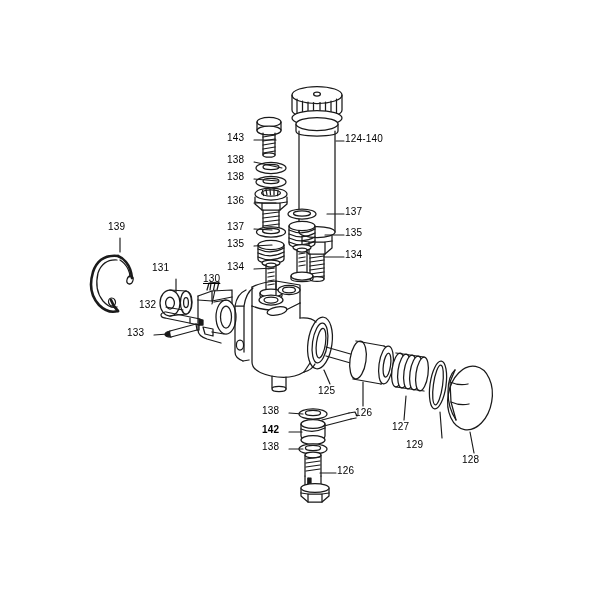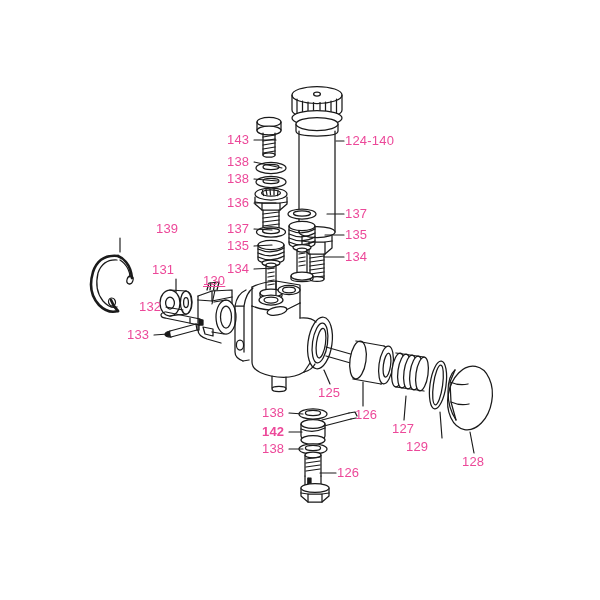--- a/index.html
+++ b/index.html
@@ -21,23 +21,23 @@
   #diagram-svg {
     position: absolute;
     left: 0;
     top: 0;
     width: 600px;
     height: 600px;
   }
   .callout-label {
     position: absolute;
     font-family: "Liberation Sans", sans-serif;
-    font-size: 13px;
+    font-size: 10px;
     font-weight: 400;
-    color: #ec4899;
+    color: #000000;
     white-space: nowrap;
     letter-spacing: 0.2px;
     line-height: 1;
   }
 </style>
 </head>
 <body>
 
 <div id="diagram-root">
 
@@ -403,21 +403,21 @@
       <div class="callout-label" style="left: 227px; top: 155px;">138</div>
       <div class="callout-label" style="left: 227px; top: 172px;">138</div>
       <div class="callout-label" style="left: 227px; top: 196px;">136</div>
       <div class="callout-label" style="left: 227px; top: 222px;">137</div>
       <div class="callout-label" style="left: 227px; top: 239px;">135</div>
       <div class="callout-label" style="left: 227px; top: 262px;">134</div>
       <div class="callout-label" style="left: 345px; top: 134px;">124-140</div>
       <div class="callout-label" style="left: 345px; top: 207px;">137</div>
       <div class="callout-label" style="left: 345px; top: 228px;">135</div>
       <div class="callout-label" style="left: 345px; top: 250px;">134</div>
-      <div class="callout-label" style="left: 108px; top: 222px; margin-left: 48px;">139</div>
+      <div class="callout-label" style="left: 108px; top: 222px;">139</div>
       <div class="callout-label" style="left: 152px; top: 263px;">131</div>
       <div class="callout-label" style="left: 203px; top: 274px; text-decoration: underline;">130</div>
       <div class="callout-label" style="left: 139px; top: 300px;">132</div>
       <div class="callout-label" style="left: 127px; top: 328px;">133</div>
       <div class="callout-label" style="left: 318px; top: 386px;">125</div>
       <div class="callout-label" style="left: 355px; top: 408px;">126</div>
       <div class="callout-label" style="left: 392px; top: 422px;">127</div>
       <div class="callout-label" style="left: 406px; top: 440px;">129</div>
       <div class="callout-label" style="left: 462px; top: 455px;">128</div>
       <div class="callout-label" style="left: 262px; top: 406px;">138</div>

